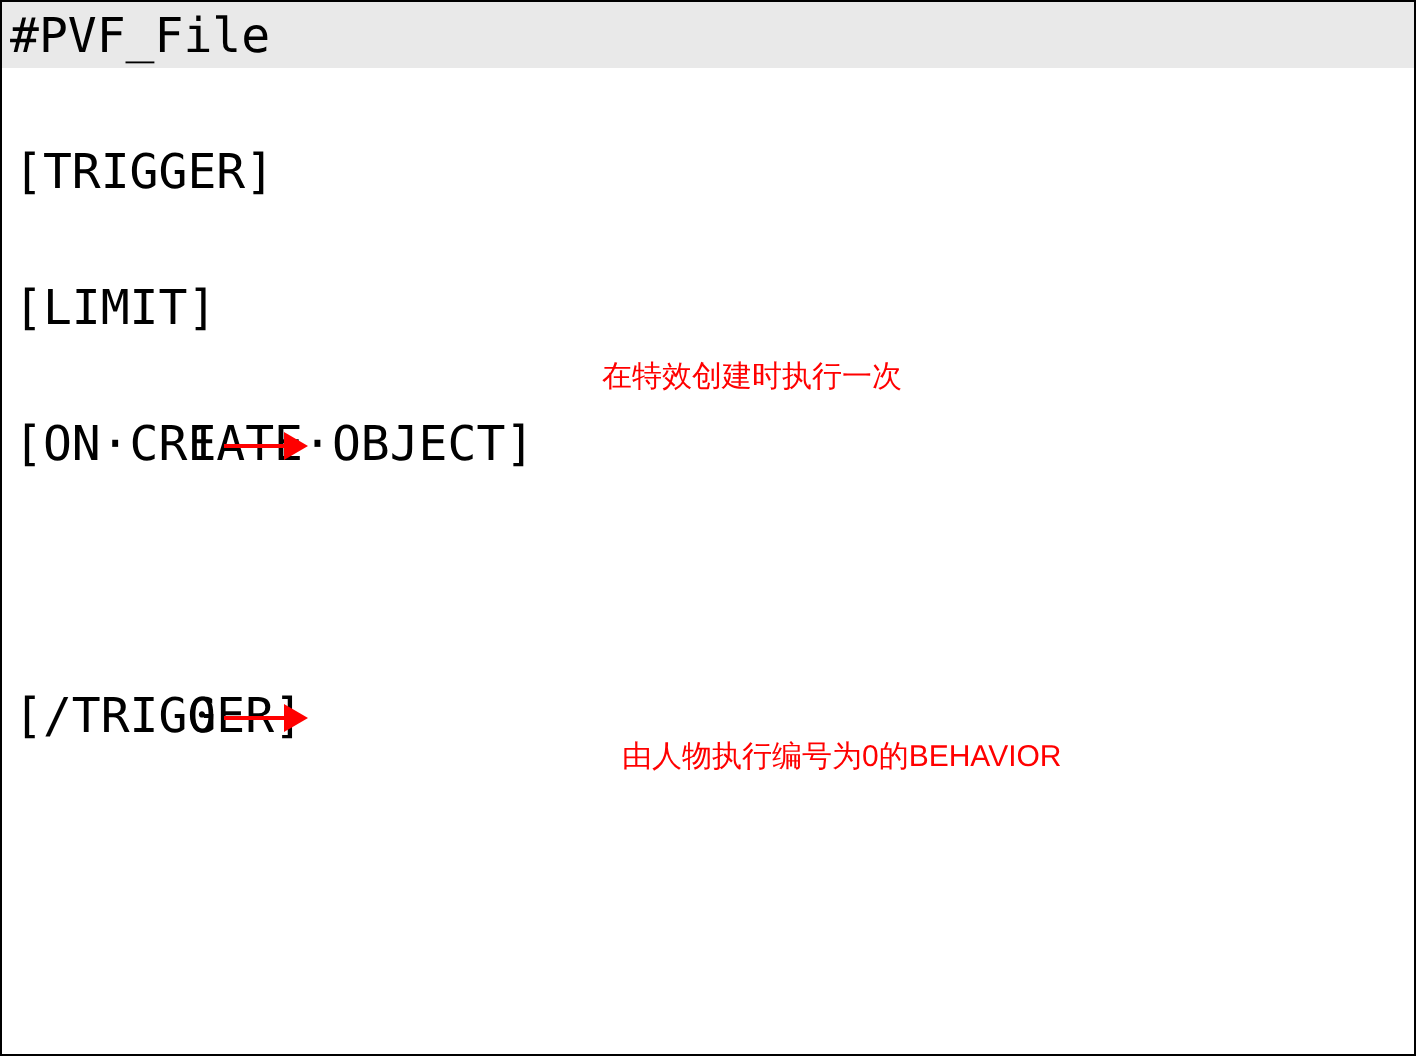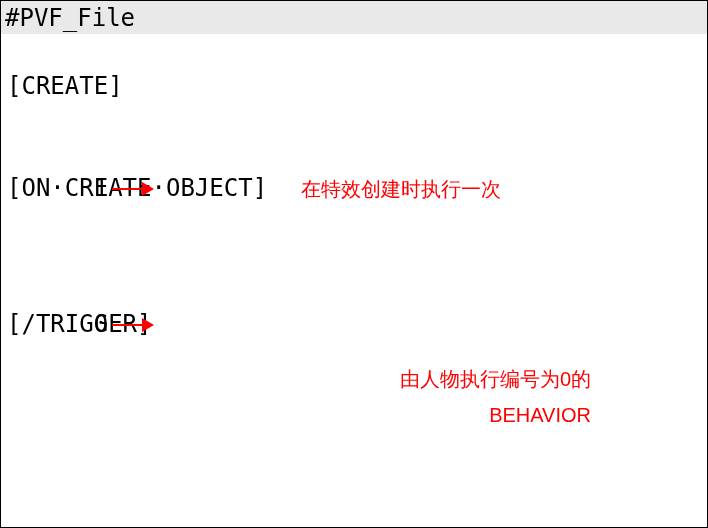--- a/index.html
+++ b/index.html
@@ -43,39 +43,39 @@
       position:absolute;
       right:-2px; top:-6px;
       border-left:12px solid #ff0000;
       border-top:7px solid transparent;
       border-bottom:7px solid transparent;
     }
     .annot {
       position:absolute;
       color:#ff0000;
       font-family:"Microsoft YaHei","PingFang SC",sans-serif;
-      font-size:20px;
+      font-size:15px;
       line-height:36px;
       white-space:pre;
-      text-align:right;
     }
     .a1 { left:300px; top:136px; }
     .a2 { left:310px; top:326px; width:280px; white-space:normal; }
   </style>
 </head>
 <body>
 
 <div class="win">
   <div class="titlebar">
     <span>#PVF_File</span>
   </div>
   <div class="code">
     <div class="ln"> </div>
-    <div class="ln">[CREATE]</div>
+    <div class="ln">[TRIGGER]</div>
     <div class="ln"> </div>
+    <div class="ln">[LIMIT]</div>
     <div class="ln arrow-row">
       <span class="arrow-num">1</span><span class="arrow"></span>
     </div>
     <div class="ln dot">[ON·CREATE·OBJECT]</div>
     <div class="ln"> </div>
     <div class="ln"> </div>
     <div class="ln arrow-row">
       <span class="arrow-num">0</span><span class="arrow"></span>
     </div>
     <div class="ln">[/TRIGGER]</div>

